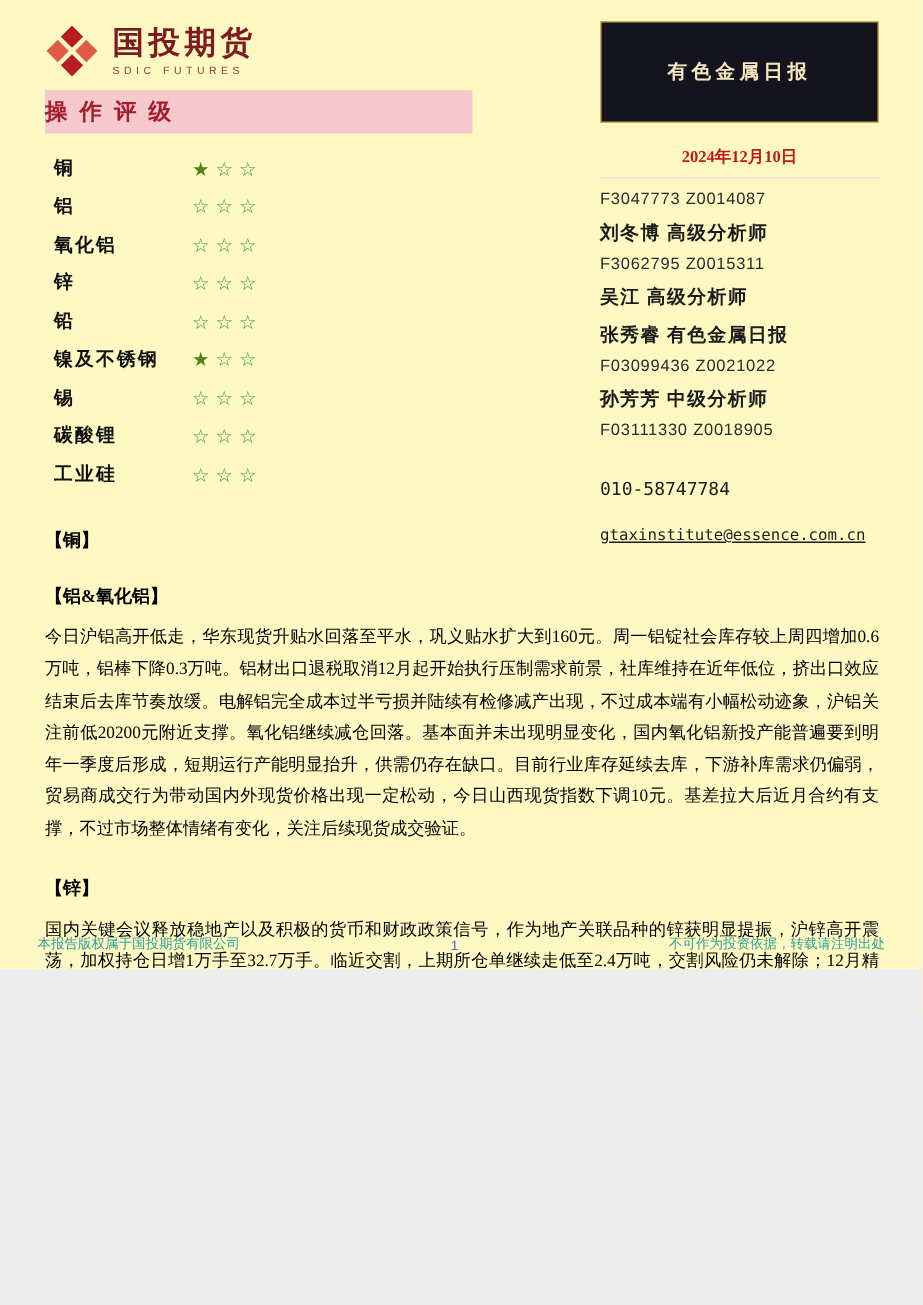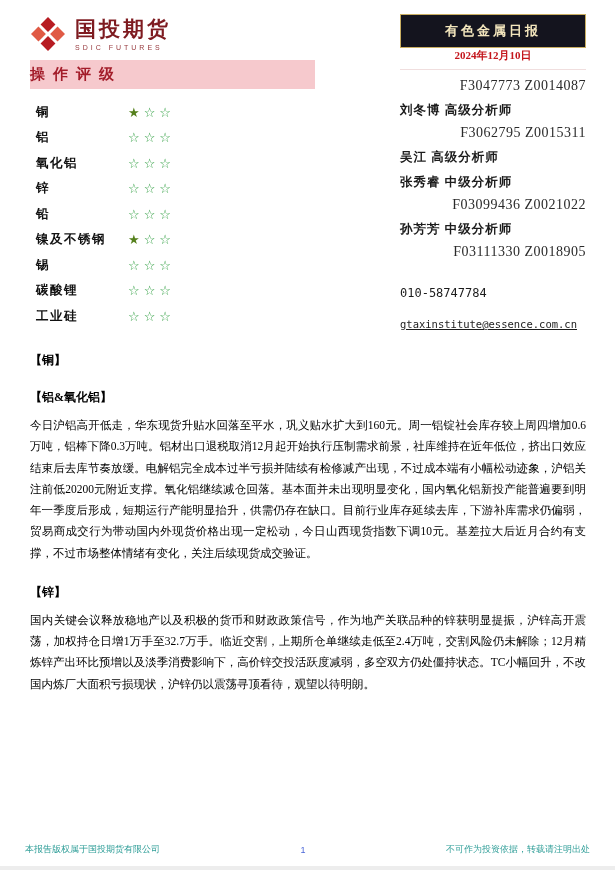--- a/index.html
+++ b/index.html
@@ -1,36 +1,36 @@
 <!DOCTYPE html>
 <html><head>
 <meta charset="utf-8">
 <style>
   * { margin:0; padding:0; box-sizing:border-box; }
   html,body { background:#ededed; }
   .page {
-    position:relative; width:615px; height:866px; margin:0 auto;
-    background:#ffffff; overflow:hidden;
+    position:relative; width:615px; height:646px; margin:0 auto;
+    background:#fef9c3; overflow:hidden;
     font-family:"Liberation Serif","DejaVu Serif",serif; color:#111;
   }
   
   .logo { position:absolute; left:30px; top:16px; display:flex; align-items:center; gap:9px; }
   .logo-mark { width:36px; height:36px; flex:0 0 auto; }
   .logo-cn { font-family:"Liberation Sans",sans-serif; font-size:21px; font-weight:bold; color:#7e1b20; letter-spacing:3px; line-height:1.1; }
   .logo-en { font-family:"Liberation Sans",sans-serif; font-size:7px; color:#96383c; letter-spacing:3px; margin-top:3px; }
   
   .right-col { position:absolute; left:400px; top:14px; width:186px; }
   .title-box {
     background:#14141e; color:#f3e6bd; border:1px solid #c9ae62;
-    text-align:center; padding:7px 4px; font-size:13px; font-weight:bold; letter-spacing:3px;
+    text-align:center; padding:24px 4px; font-size:13px; font-weight:bold; letter-spacing:3px;
   }
-  .date { color:#c4161c; text-align:center; font-size:11px; font-weight:bold; padding:0 0 6px; border-bottom:1px solid #f0dede; }
+  .date { color:#c4161c; text-align:center; font-size:11px; font-weight:bold; padding:15px 0 6px; border-bottom:1px solid #f0dede; }
   .analyst-list { margin-top:8px; }
   .a-name { font-weight:bold; font-size:12.5px; color:#1c1c1c; letter-spacing:1px; margin-top:8px; }
-  .a-code { font-family:Liberation Serif, serif; font-size:14px; color:#2a2a2a; margin-top:6px; letter-spacing:0.5px;text-align:right; }
+  .a-code { font-family:Liberation Sans, sans-serif; font-size:11px; color:#2a2a2a; margin-top:6px; letter-spacing:0.5px; }
   .contact { margin-top:26px; }
   .phone { font-family:"DejaVu Sans Mono","Liberation Mono",monospace; font-size:12px; color:#1c1c1c; }
   .email { font-family:"DejaVu Sans Mono","Liberation Mono",monospace; font-size:10.5px; color:#1c1c1c; margin-top:18px; text-decoration:underline; display:inline-block; }
   
   .ratings { position:absolute; left:30px; top:60px; width:285px; }
   .ratings-title {
     background:#f6c9cd; color:#a31d2a; text-align:left;
     font-size:15px; font-weight:bold; letter-spacing:8px; padding:5px 0;
   }
   .ratings-list { padding:6px 0 0 6px; }
@@ -73,21 +73,21 @@
   </div>
 
   <div class="right-col">
     <div class="title-box">有色金属日报</div>
     <div class="date">2024年12月10日</div>
     <div class="analyst-list">
         <div class="a-code">F3047773 Z0014087</div>
         <div class="a-name">刘冬博 高级分析师</div>
         <div class="a-code">F3062795 Z0015311</div>
         <div class="a-name">吴江 高级分析师</div>
-        <div class="a-name">张秀睿 中级分析师</div>
+        <div class="a-name">张秀睿 有色金属日报</div>
         <div class="a-code">F03099436 Z0021022</div>
         <div class="a-name">孙芳芳 中级分析师</div>
         <div class="a-code">F03111330 Z0018905</div>
       </div>
     <div class="contact">
       <div class="phone">010-58747784</div>
       <a class="email">gtaxinstitute@essence.com.cn</a>
     </div>
   </div>
 

